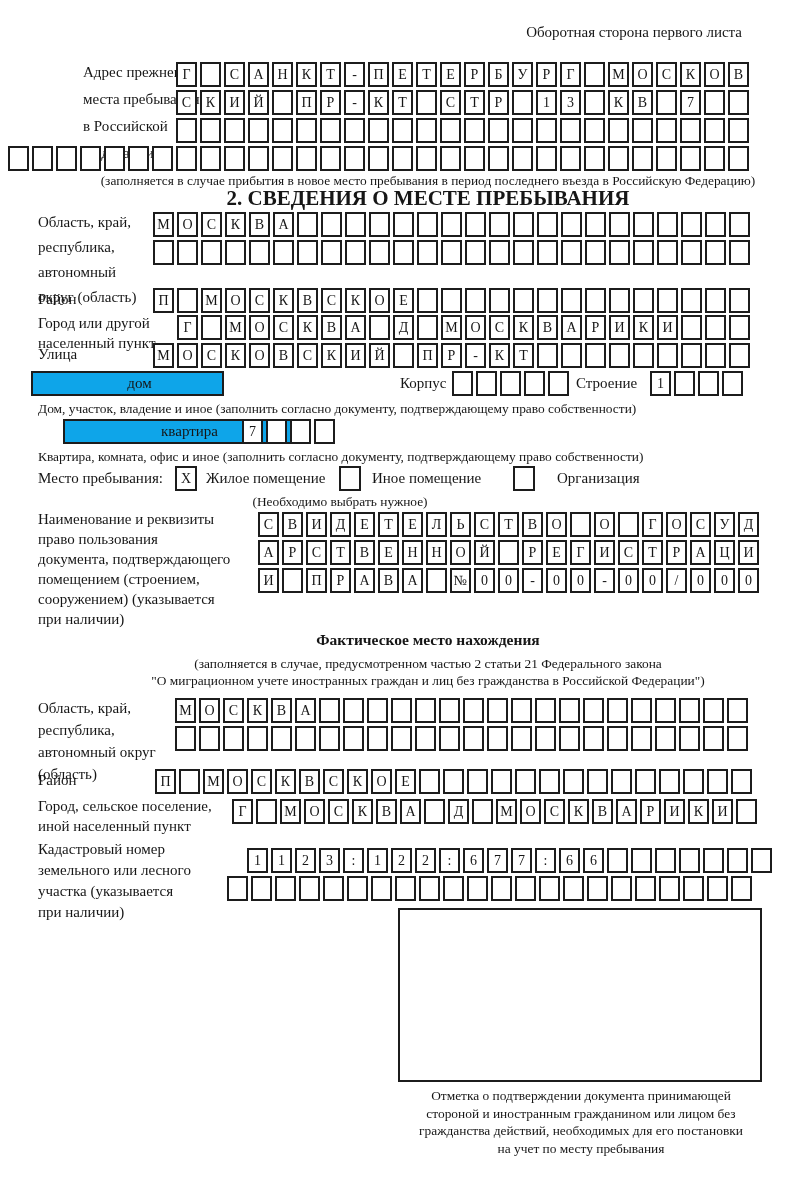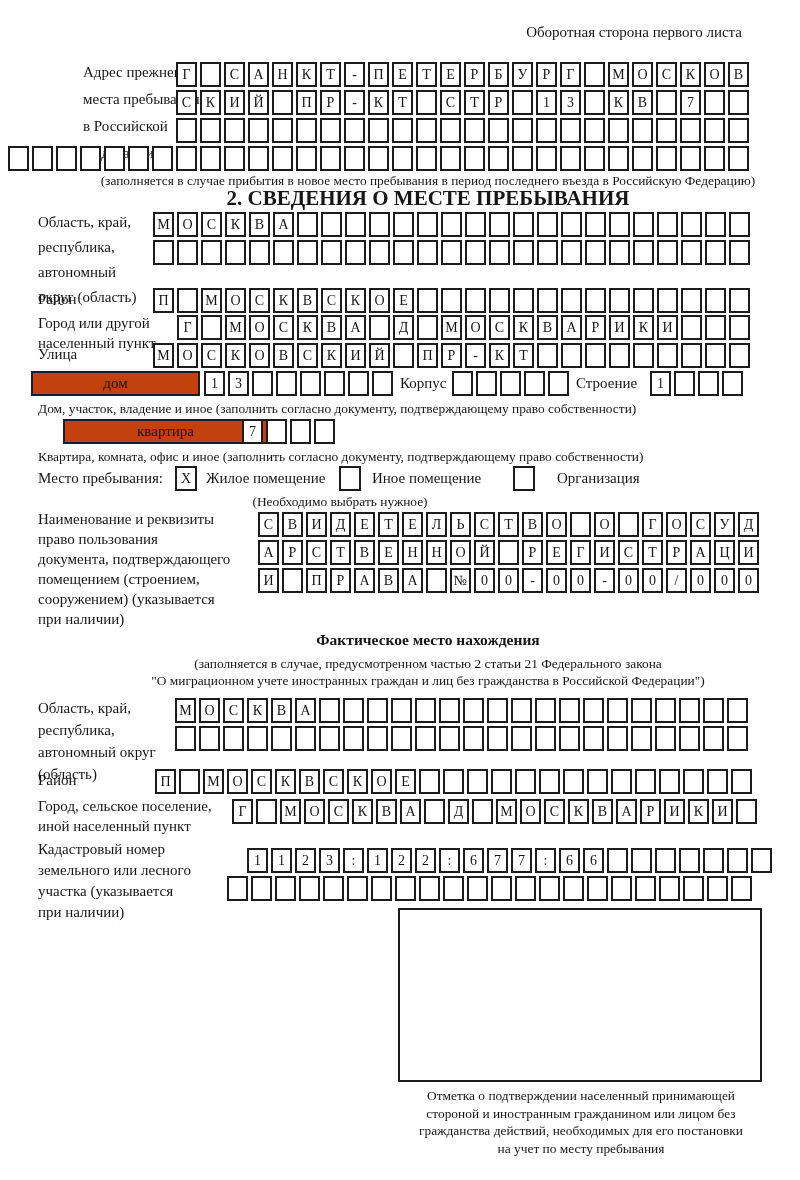--- a/index.html
+++ b/index.html
@@ -21,22 +21,22 @@
   .lh27 div{height:27px;}
   .lh25 div{height:25px;}
   .lh22 div{height:22px;}
   .lh20 div{height:20px;}
   .lh21 div{height:21px;}
   .note{position:absolute;font-size:13.4px;white-space:nowrap;}
   .centered{left:0;width:800px;text-align:center;margin-left:28px;}
   .bold{font-weight:700;}
   
   .wbox{
-    position:absolute;height:21px;border:2px solid #1c1c1c;background:#c2410c;
-    display:flex;align-items:center;justify-content:center;font-size:15px;
+    position:absolute;height:21px;border:2px solid #1c1c1c;background:#0ea5e9;
+    display:flex;align-items:center;justify-content:center;font-size:15px;padding-left:24px;
   }
   
   .chk{
     position:absolute;width:18px;height:21px;border:2px solid #1c1c1c;background:#fff;
     display:flex;align-items:center;justify-content:center;font-size:14px;
   }
   
   .hdr-note{top:24px;right:58px;font-size:15px;}
   .prev-lbl{left:38px;top:64px;margin-left:45px;}
   .row-prev1{left:176px;top:62px;}
@@ -130,21 +130,20 @@
   <div class="lbl city-lbl lines lh20">
     <div>Город или другой</div>
     <div>населенный пункт</div>
   </div>
   <div class="boxrow row-city"><span class="cell">Г</span><span class="cell"></span><span class="cell">М</span><span class="cell">О</span><span class="cell">С</span><span class="cell">К</span><span class="cell">В</span><span class="cell">А</span><span class="cell"></span><span class="cell">Д</span><span class="cell"></span><span class="cell">М</span><span class="cell">О</span><span class="cell">С</span><span class="cell">К</span><span class="cell">В</span><span class="cell">А</span><span class="cell">Р</span><span class="cell">И</span><span class="cell">К</span><span class="cell">И</span><span class="cell"></span><span class="cell"></span><span class="cell"></span></div>
 
   <div class="lbl str-lbl">Улица</div>
   <div class="boxrow row-str"><span class="cell">М</span><span class="cell">О</span><span class="cell">С</span><span class="cell">К</span><span class="cell">О</span><span class="cell">В</span><span class="cell">С</span><span class="cell">К</span><span class="cell">И</span><span class="cell">Й</span><span class="cell"></span><span class="cell">П</span><span class="cell">Р</span><span class="cell">-</span><span class="cell">К</span><span class="cell">Т</span><span class="cell"></span><span class="cell"></span><span class="cell"></span><span class="cell"></span><span class="cell"></span><span class="cell"></span><span class="cell"></span><span class="cell"></span><span class="cell"></span></div>
 
   <div class="wbox dom-box">дом</div>
-  <div class="boxrow row-dom"><span class="cell">1</span><span class="cell">3</span><span class="cell"></span><span class="cell"></span><span class="cell"></span><span class="cell"></span><span class="cell"></span><span class="cell"></span></div>
   <div class="lbl korpus-lbl">Корпус</div>
   <div class="boxrow row-korpus"><span class="cell"></span><span class="cell"></span><span class="cell"></span><span class="cell"></span><span class="cell"></span></div>
   <div class="lbl stroenie-lbl">Строение</div>
   <div class="boxrow row-stroenie"><span class="cell">1</span><span class="cell"></span><span class="cell"></span><span class="cell"></span></div>
   <div class="note dom-note">Дом, участок, владение и иное (заполнить согласно документу, подтверждающему право собственности)</div>
 
   <div class="wbox kv-box">квартира</div>
   <div class="boxrow row-kv"><span class="cell">7</span><span class="cell"></span><span class="cell"></span><span class="cell"></span></div>
   <div class="note kv-note">Квартира, комната, офис и иное (заполнить согласно документу, подтверждающему право собственности)</div>
 
@@ -195,19 +194,19 @@
     <div>Кадастровый номер</div>
     <div>земельного или лесного</div>
     <div>участка (указывается</div>
     <div>при наличии)</div>
   </div>
   <div class="boxrow row-cad1"><span class="cell">1</span><span class="cell">1</span><span class="cell">2</span><span class="cell">3</span><span class="cell">:</span><span class="cell">1</span><span class="cell">2</span><span class="cell">2</span><span class="cell">:</span><span class="cell">6</span><span class="cell">7</span><span class="cell">7</span><span class="cell">:</span><span class="cell">6</span><span class="cell">6</span><span class="cell"></span><span class="cell"></span><span class="cell"></span><span class="cell"></span><span class="cell"></span><span class="cell"></span><span class="cell"></span></div>
   <div class="boxrow row-cad2"><span class="cell"></span><span class="cell"></span><span class="cell"></span><span class="cell"></span><span class="cell"></span><span class="cell"></span><span class="cell"></span><span class="cell"></span><span class="cell"></span><span class="cell"></span><span class="cell"></span><span class="cell"></span><span class="cell"></span><span class="cell"></span><span class="cell"></span><span class="cell"></span><span class="cell"></span><span class="cell"></span><span class="cell"></span><span class="cell"></span><span class="cell"></span><span class="cell"></span></div>
 
   <div class="abs stamp-box"></div>
   <div class="abs stamp-cap">
-    <div>Отметка о подтверждении населенный принимающей</div>
+    <div>Отметка о подтверждении документа принимающей</div>
     <div>стороной и иностранным гражданином или лицом без</div>
     <div>гражданства действий, необходимых для его постановки</div>
     <div>на учет по месту пребывания</div>
   </div>
 
 </div>
 
 </body></html>

